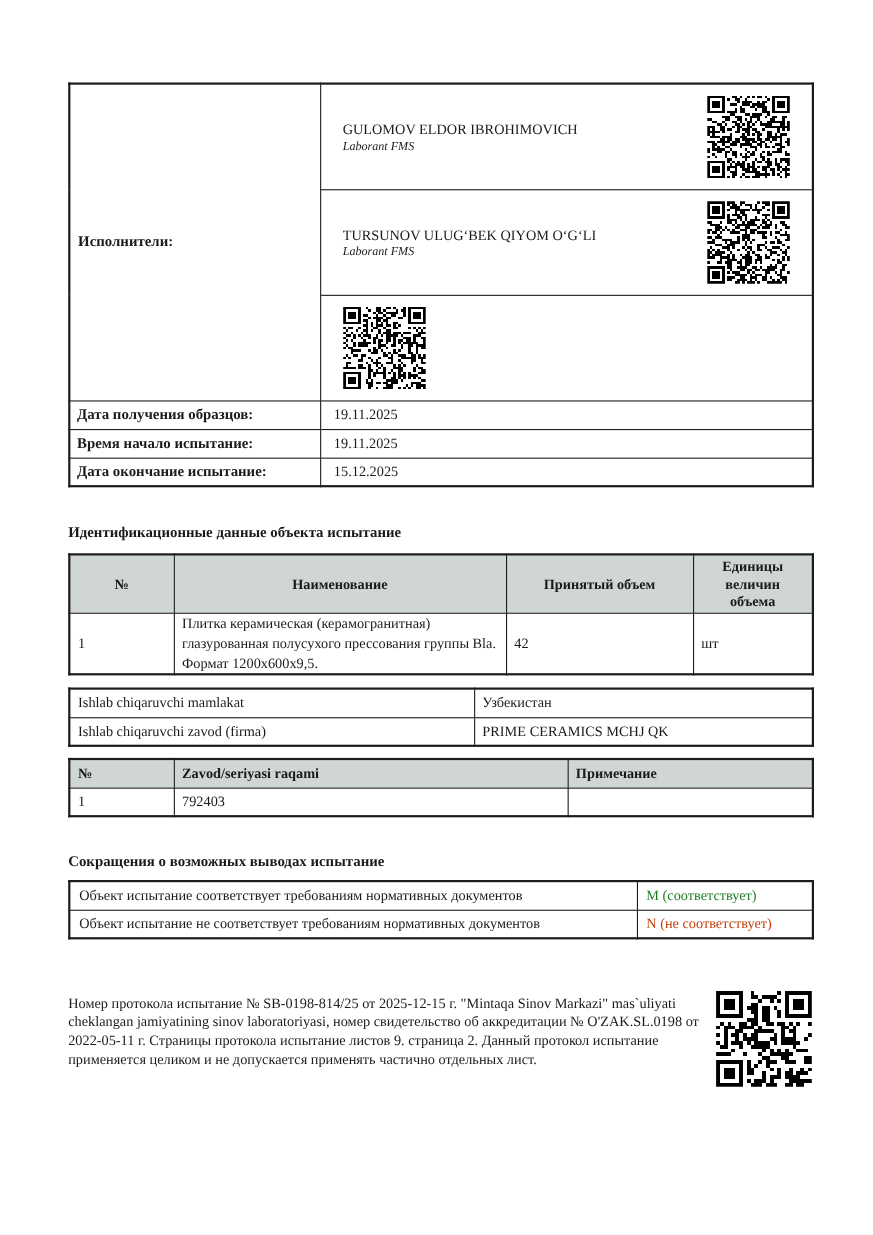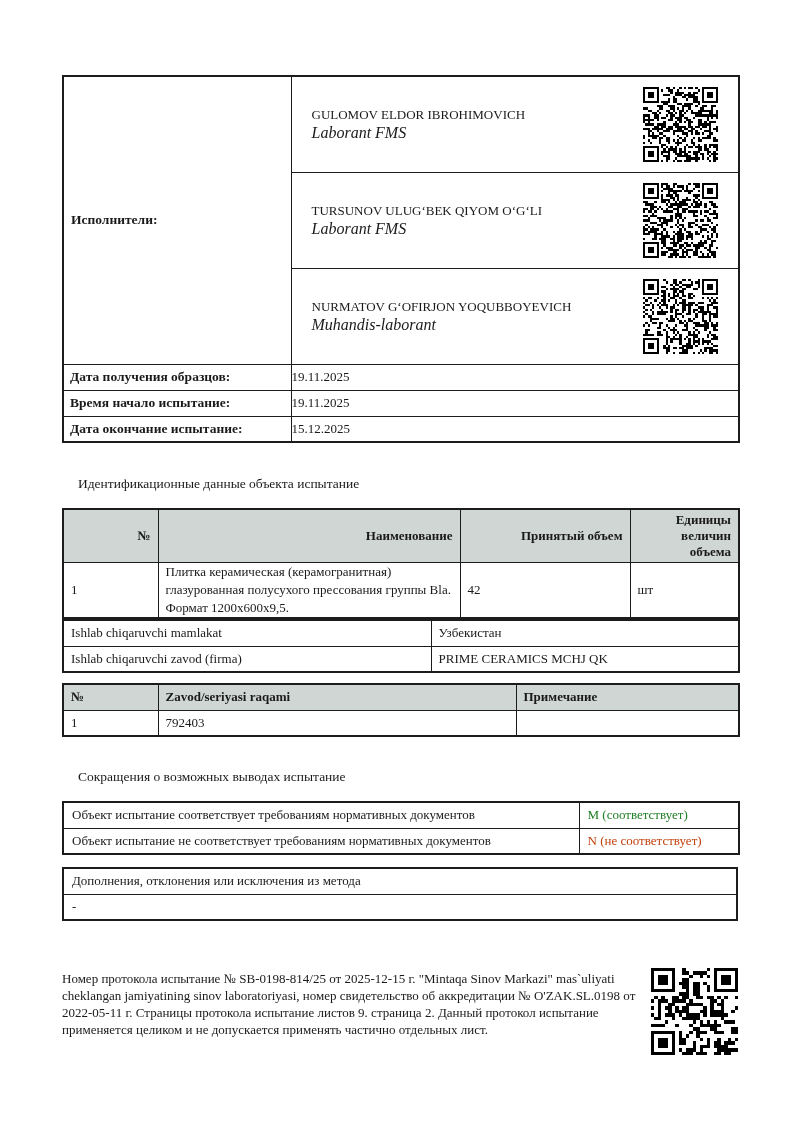--- a/index.html
+++ b/index.html
@@ -16,42 +16,42 @@
   table { border-collapse: collapse; table-layout: fixed; width: 676px; }
   td, th { border: 1.5px solid #1c1c1c; font-size: 13px; vertical-align: middle; }
   table { border: 2px solid #1c1c1c; }
 
   
   .t-main { margin-top: 75px; }
   .exec-label { font-weight: bold; padding-left: 7px; font-size: 13.5px; }
   .exec-cell { height: 96px; padding: 8px 20px; }
   .exec-inner { display: flex; align-items: center; justify-content: space-between; height: 100%; }
   .exec-name { font-size: 13px; line-height: 1.35; }
-  .exec-role { font-style: italic; font-size: 16px; }
+  .exec-role { font-style: italic; font-size: 11px; }
   .qr { display: block; width: 75px; height: 75px; flex: 0 0 auto; }
   .date-label { font-weight: bold; padding: 4px 6px; height: 26px; font-size: 13.5px; }
-  .date-value { padding: 4px 0; }
+  .date-value { padding: 4px 12px; }
 
   
-  .section-title { font-weight: normal; font-size: 13.5px; margin: 16px; }
+  .section-title { font-weight: bold; font-size: 13.5px; margin: 0; }
   .st-ident { margin-top: 33px; }
   .st-concl { margin-top: 32px; }
 
   
   .t-ident { margin-top: 11px; }
   .t-ident th {
-    background: #cfd6d3; text-align: right; font-weight: bold;
+    background: #cfd6d3; text-align: center; font-weight: bold;
     padding: 1px 7px; height: 53px;
   }
   .t-ident td { padding: 0 7px; }
   .ident-name-cell { line-height: 1.35; height: 56px; }
   .ident-desc { line-height: 1.35; padding: 6px 7px; height: 54px; }
 
   
-  .t-manu { }
+  .t-manu { margin-top: 11px; }
   .t-manu td { height: 26px; padding: 4px 7px; }
 
   
   .t-serial { margin-top: 10px; }
   .t-serial th { background: #cfd6d3; text-align: left; font-weight: bold; height: 26px; padding: 4px 7px; }
   .t-serial td { height: 26px; padding: 4px 7px; }
 
   
   .t-concl { margin-top: 9px; }
   .t-concl td { height: 26px; padding: 4px 8px; }
@@ -973,24 +973,20 @@
                   <rect x="0" y="26" width="7" height="7"></rect>
                   <rect x="1" y="27" width="5" height="5" fill="#fff"></rect>
                   <rect x="2" y="28" width="3" height="3" fill="#000"></rect>
                 </svg></span>
         </div>
       </td>
     </tr>
     <tr>
       <td class="exec-cell">
         <div class="exec-inner">
-          <div>
-            <div class="exec-name">NURMATOV GʻOFIRJON YOQUBBOYEVICH</div>
-            <div class="exec-role">Muhandis-laborant</div>
-          </div>
           <span class="qr"><svg width="75" height="75" viewBox="0 0 33 33" shape-rendering="crispEdges" fill="#000">
                   <rect width="33" height="33" fill="#fff"></rect>
                   <rect x="9" y="0" width="1" height="1"></rect>
                   <rect x="13" y="0" width="1" height="1"></rect>
                   <rect x="14" y="0" width="1" height="1"></rect>
                   <rect x="17" y="0" width="1" height="1"></rect>
                   <rect x="18" y="0" width="1" height="1"></rect>
                   <rect x="20" y="0" width="1" height="1"></rect>
                   <rect x="24" y="0" width="1" height="1"></rect>
                   <rect x="10" y="1" width="1" height="1"></rect>
@@ -1482,30 +1478,20 @@
       <td>Объект испытание соответствует требованиям нормативных документов</td>
       <td class="verdict-pass">М (соответствует)</td>
     </tr>
     <tr>
       <td>Объект испытание не соответствует требованиям нормативных документов</td>
       <td class="verdict-fail">N (не соответствует)</td>
     </tr>
   </tbody>
     </table>
 
-  <table class="t-add">
-    <tbody>
-        <tr>
-      <td>Дополнения, отклонения или исключения из метода</td>
-    </tr>
-    <tr>
-      <td>-</td>
-    </tr>
-  </tbody>
-    </table>
 
   <div class="footer">
     <div class="footer-text">Номер протокола испытание № SB-0198-814/25 от 2025-12-15 г. "Mintaqa Sinov Markazi" mas`uliyati cheklangan jamiyatining sinov laboratoriyasi, номер свидетельство об аккредитации № O'ZAK.SL.0198 от 2022-05-11 г. Страницы протокола испытание листов 9. страница 2. Данный протокол испытание применяется целиком и не допускается применять частично отдельных лист.</div>
     <span class="qr qr-footer"><svg width="87" height="87" viewBox="0 0 25 25" shape-rendering="crispEdges" fill="#000">
           <rect width="25" height="25" fill="#fff"></rect>
           <rect x="9" y="0" width="1" height="1"></rect>
           <rect x="16" y="0" width="1" height="1"></rect>
           <rect x="9" y="1" width="1" height="1"></rect>
           <rect x="10" y="1" width="1" height="1"></rect>
           <rect x="12" y="1" width="1" height="1"></rect>

